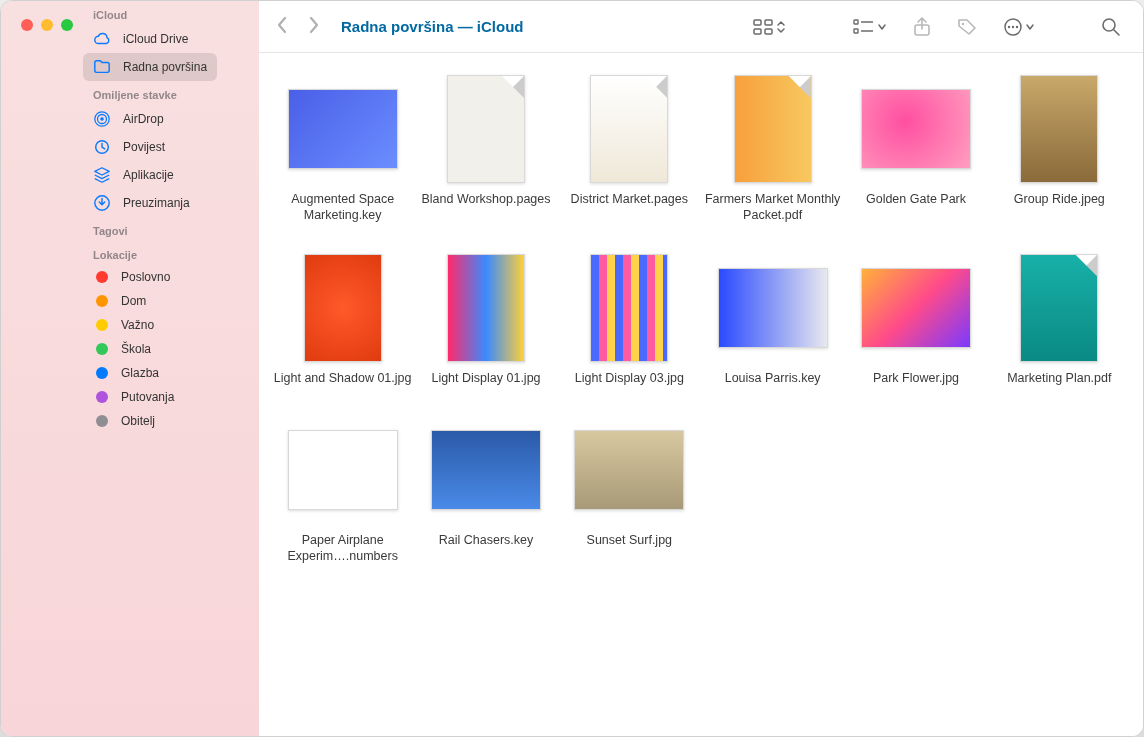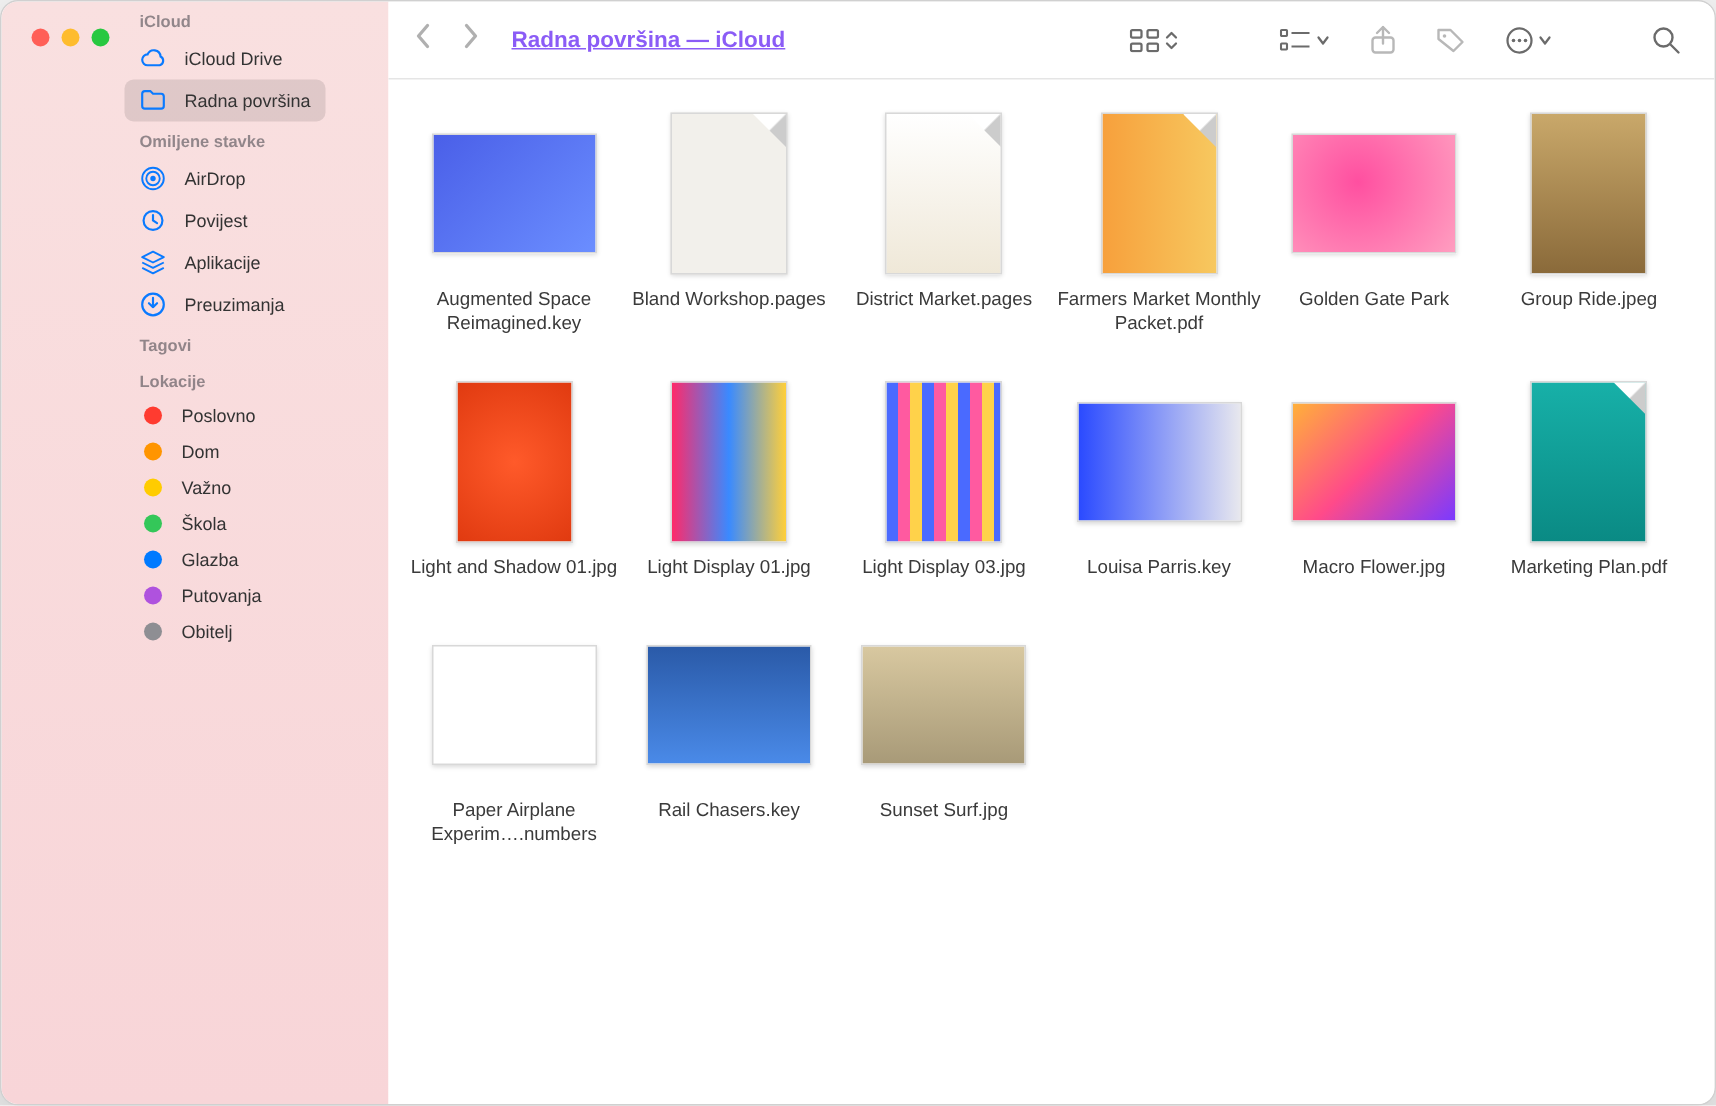--- a/index.html
+++ b/index.html
@@ -10,21 +10,21 @@
 .tl { width: 12px; height: 12px; border-radius: 50%; }
 .tl.red { background:#ff5f57; } .tl.yellow{background:#febc2e;} .tl.green{background:#28c840;}
 .section-header { font-size: 11px; font-weight: 600; color: rgba(60,60,67,0.55); padding: 8px 20px 4px 20px; }
 .sidebar-item { display:flex; align-items:center; gap:12px; padding: 5px 10px; margin: 0 10px; border-radius:6px; font-size:12px; color:#333; cursor:default; }
 .sidebar-item.selected { background: rgba(0,0,0,0.10); }
 .sidebar-item .icon { width:18px; height:18px; display:flex; align-items:center; justify-content:center; color:#0a7aff; flex-shrink:0; }
 .tag-dot { width:12px; height:12px; border-radius:50%; flex-shrink:0; margin-left:3px; margin-right:1px; }
 .main { flex:1; display:flex; flex-direction:column; background:#fff; }
 .toolbar { height:52px; display:flex; align-items:center; padding: 0 16px; gap:14px; border-bottom:1px solid #e5e5e5; }
 .nav-arrows { display:flex; gap:18px; color:#b0b0b0; }
-.title { font-size:15px; font-weight:600; color:#8b5cf6; margin-left:6px;text-decoration:underline; }
+.title { font-size:15px; font-weight:600; color:#0369a1; margin-left:6px; }
 .spacer { flex:1; }
 .tb-btn { color:#6b6b6b; display:flex; align-items:center; gap:2px; padding:0 6px; }
 .tb-btn svg { display:block; }
 .content { flex:1; overflow:auto; padding: 20px 14px; }
 .grid { display:grid; grid-template-columns: repeat(6, 1fr); gap: 28px 4px; }
 .item { display:flex; flex-direction:column; align-items:center; text-align:center; }
 .thumb { width: 112px; height: 112px; display:flex; align-items:center; justify-content:center; }
 .thumb-inner { background:#ddd; border:1px solid #d8d8d8; box-shadow: 0 1px 3px rgba(0,0,0,0.15); }
 .thumb-inner.wide { width:110px; height:80px; }
 .thumb-inner.tall { width:78px; height:108px; }
@@ -221,21 +221,21 @@
           </svg>
       </div>
     </div>
 
     <div class="content">
       <div class="grid" id="file-grid">
           <div class="item">
             <div class="thumb">
               <div class="thumb-inner wide t1"></div>
             </div>
-            <div class="filename">Augmented Space Reimagined.key</div>
+            <div class="filename">Augmented Space Marketing.key</div>
           </div>
           <div class="item">
             <div class="thumb">
               <div class="thumb-inner tall t2 fold"></div>
             </div>
             <div class="filename">Bland Workshop.pages</div>
           </div>
           <div class="item">
             <div class="thumb">
               <div class="thumb-inner tall t3 fold"></div>
@@ -281,21 +281,21 @@
           <div class="item">
             <div class="thumb">
               <div class="thumb-inner wide t10"></div>
             </div>
             <div class="filename">Louisa Parris.key</div>
           </div>
           <div class="item">
             <div class="thumb">
               <div class="thumb-inner wide t11"></div>
             </div>
-            <div class="filename">Macro Flower.jpg</div>
+            <div class="filename">Park Flower.jpg</div>
           </div>
           <div class="item">
             <div class="thumb">
               <div class="thumb-inner tall t12 fold"></div>
             </div>
             <div class="filename">Marketing Plan.pdf</div>
           </div>
           <div class="item">
             <div class="thumb">
               <div class="thumb-inner wide t13"></div>

